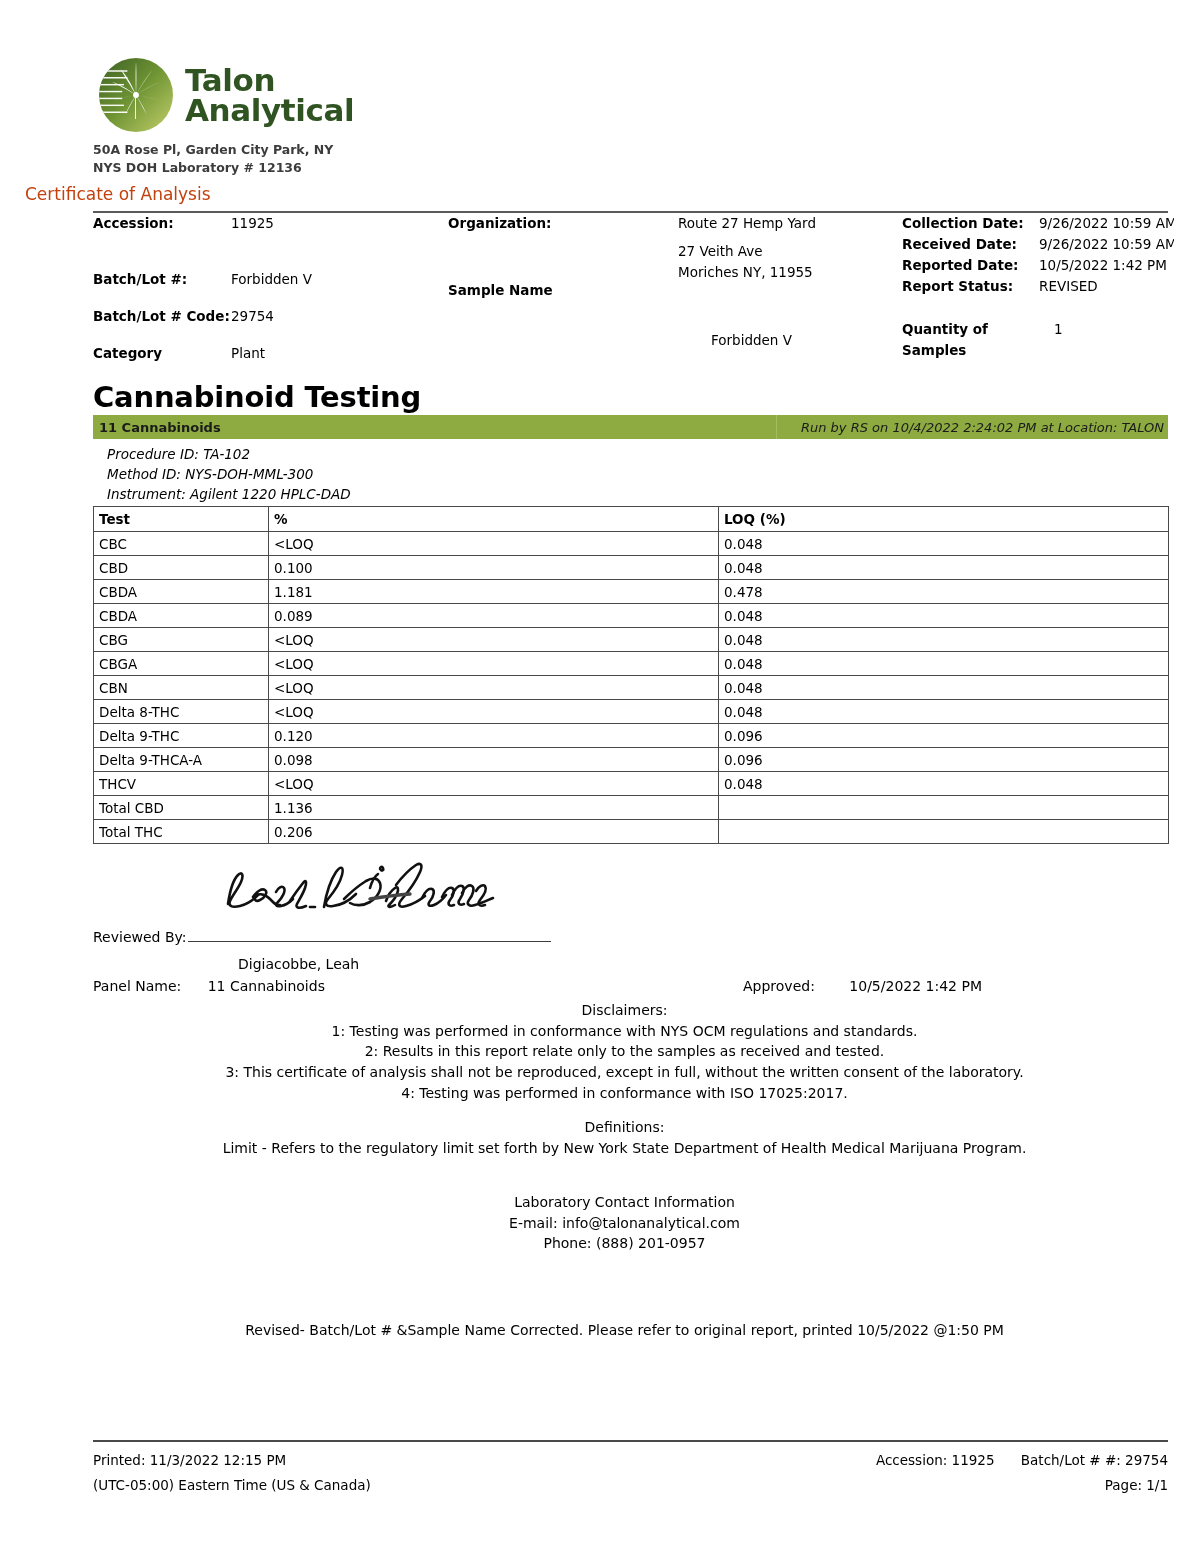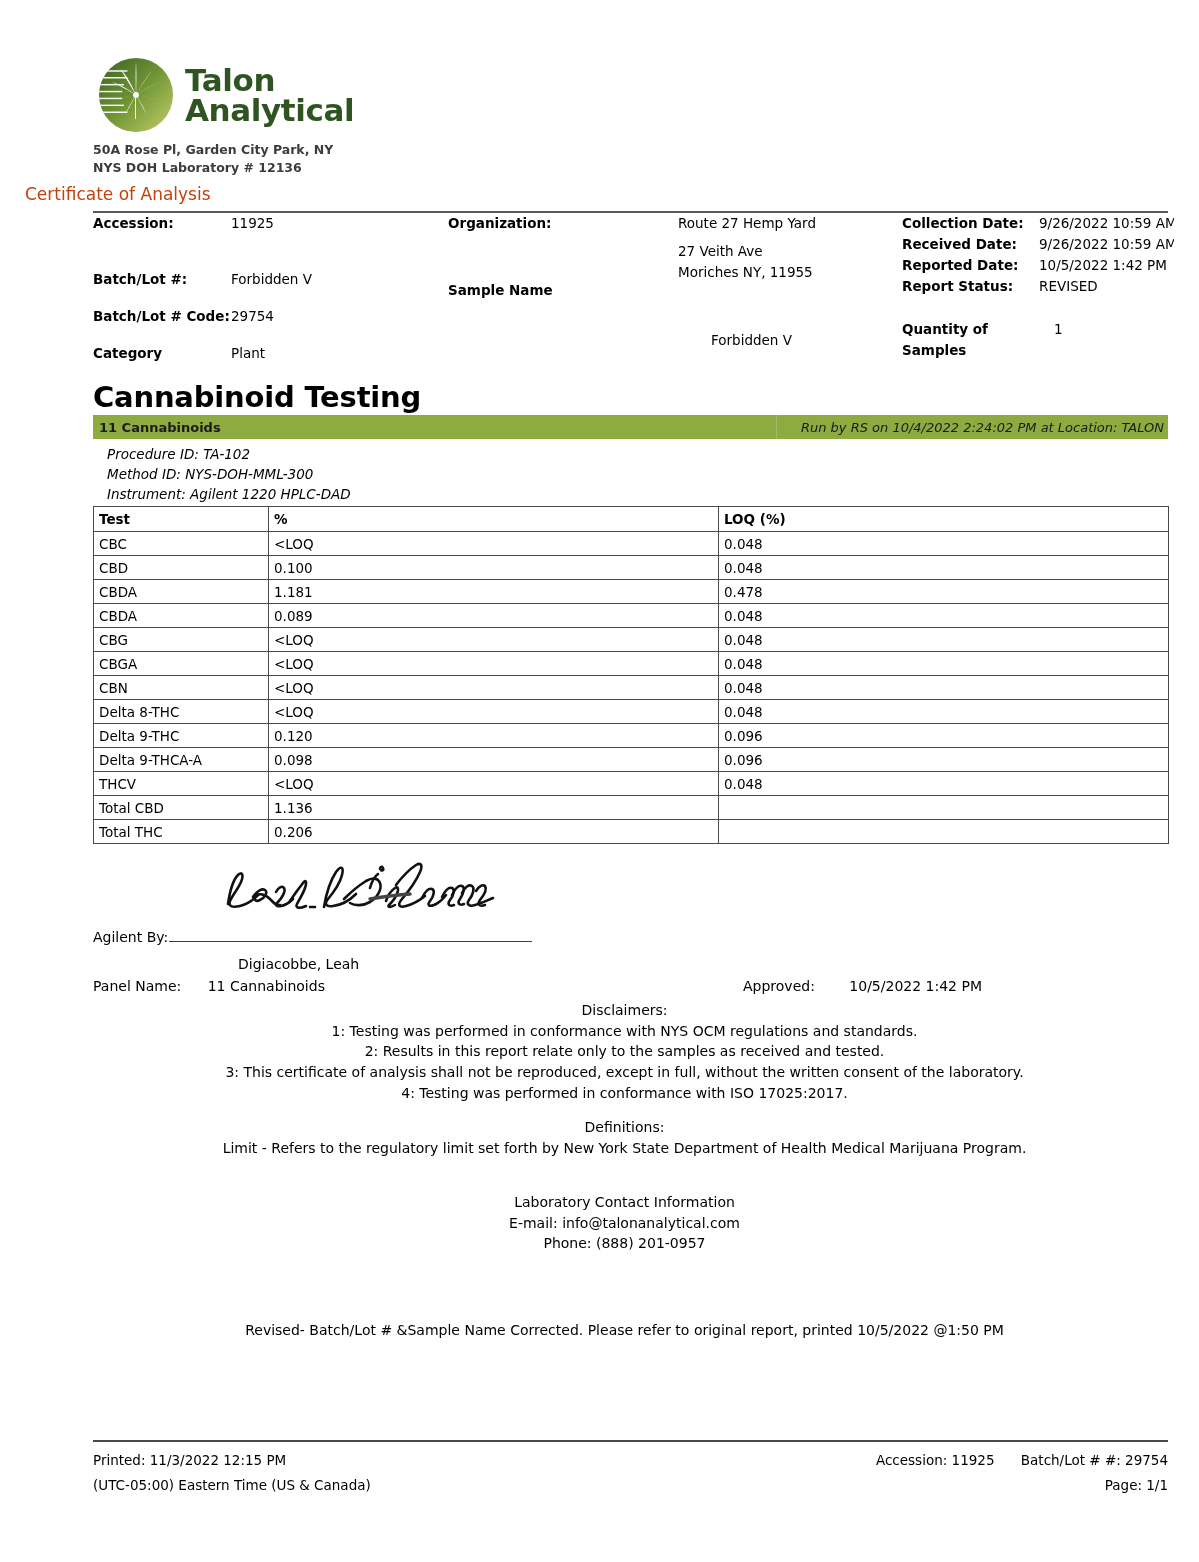--- a/index.html
+++ b/index.html
@@ -526,21 +526,21 @@
         <path d="M222 42 C225 36 229 32 232 33 C235 34 234 40 230 45 C227 49 229 52 234 50"></path>
         <path d="M232 40 C235 34 239 30 242 31 C245 32 244 38 240 44 C237 48 239 51 244 49"></path>
         <path d="M242 38 C245 32 249 29 252 31 C255 33 253 40 249 45 C246 49 249 52 255 50 C262 48 268 45 273 43"></path>
         <path d="M256 36 C259 31 263 29 265 31 C267 34 264 40 260 45 C257 49 259 52 265 50"></path>
       </g>
       <path d="M150 44 C162 42 176 40 190 39" stroke="#444" stroke-width="3.4" fill="none" stroke-linecap="round"></path>
     </svg>
   </div>
 
   <div class="reviewed-row">
-    <span>Agilent By:</span>
+    <span>Reviewed By:</span>
     <span class="sig-line"></span>
   </div>
   <div class="reviewer-name">Digiacobbe, Leah</div>
 
   <div class="panel-row">
     <span class="pn-label">Panel Name:</span>
     <span>11 Cannabinoids</span>
   </div>
   <div class="approved-row">
     <span class="ap-label">Approved:</span>

